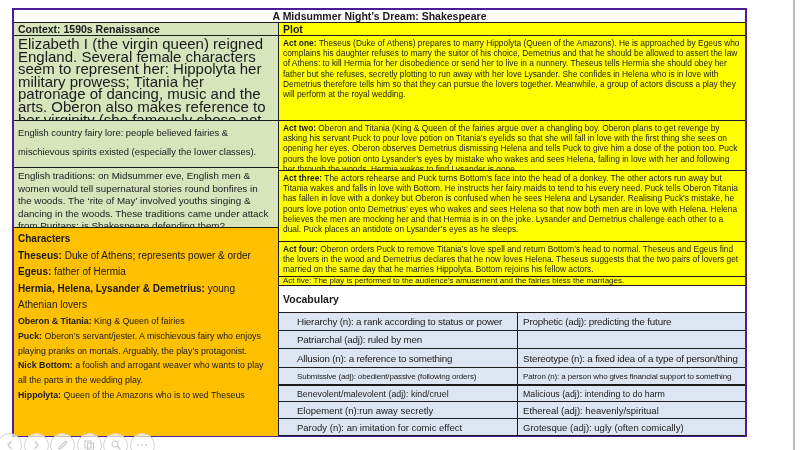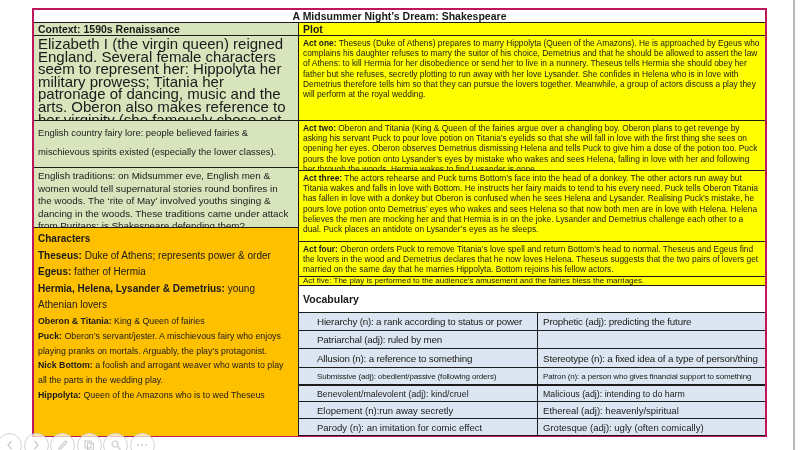--- a/index.html
+++ b/index.html
@@ -4,22 +4,22 @@
 <style>
   * { margin:0; padding:0; box-sizing:border-box; }
   html,body { background:#e9e9e9; }
   .page {
     position:relative; width:800px; height:450px; background:#ffffff;
     font-family:"Liberation Sans", sans-serif; color:#1a1a1a; overflow:hidden;
   }
   .page-edge { position:absolute; left:793px; top:0; width:2px; height:450px; background:#b9b9b9; }
 
   .doc-table {
-    position:absolute; left:32px; top:8px; width:735px; height:429px;
-    border:2px solid #be185d; background:#fff; display:flex; flex-direction:column;
+    position:absolute; left:12px; top:8px; width:735px; height:429px;
+    border:2px solid #4c1d95; background:#fff; display:flex; flex-direction:column;
   }
   .title-row { height:14px; display:flex; align-items:center; justify-content:center;
     font-weight:bold; font-size:10.5px; background:#fff; }
   .header-row { height:18px; display:flex; border-top:1.5px solid #1c1c1c; }
   .header-context { width:265px; background:#d7e4bc; border-right:1.5px solid #1c1c1c;
     font-weight:bold; font-size:10.5px; display:flex; align-items:center; padding-left:4px; }
   .header-plot { flex:1; background:#ffff00; font-weight:bold; font-size:10.5px;
     display:flex; align-items:center; padding-left:4px; }
 
   .body-row { flex:1; display:flex; border-top:1.5px solid #1c1c1c; }

